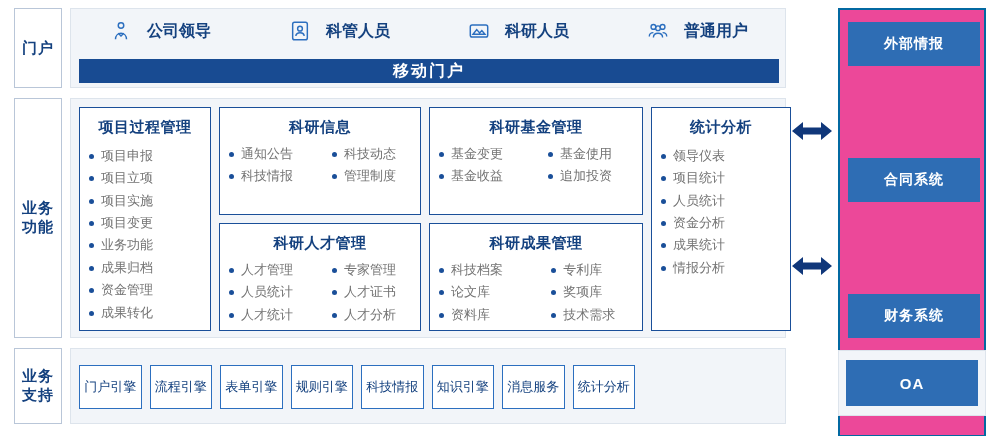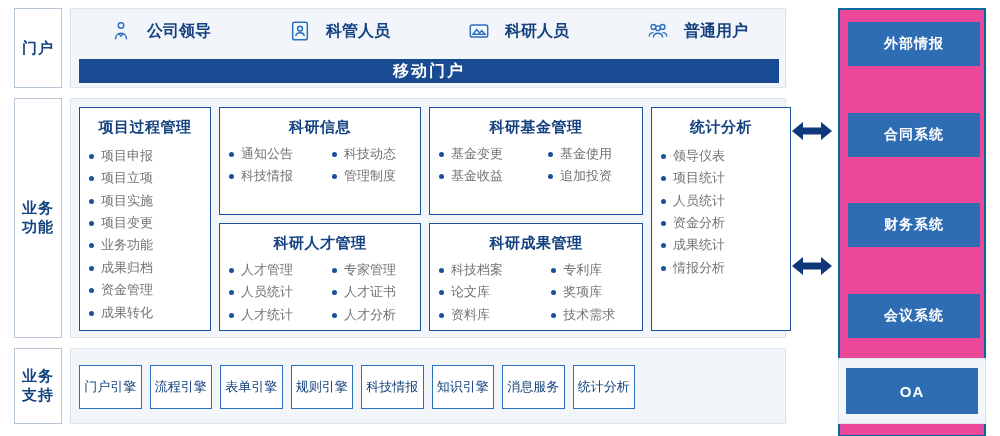--- a/index.html
+++ b/index.html
@@ -137,21 +137,21 @@
   .sys-box {
     height:44px;
     background:#2e6db4;
     color:#ffffff;
     font-size:14px;
     font-weight:bold;
     display:flex; align-items:center; justify-content:center;
     letter-spacing:1px;
   }
   #oa-panel {
-    position:absolute; left:838px; top:358px; width:148px; height:66px;
+    position:absolute; left:838px; top:350px; width:148px; height:66px;
     background:#f2f5f9; border:1px solid #dde4ec;
     display:flex; align-items:center; justify-content:center;
   }
   #oa-box {
     width:132px; height:46px;
     background:#2e6db4; color:#fff;
     font-size:15px; font-weight:bold; letter-spacing:1px;
     display:flex; align-items:center; justify-content:center;
   }
 
@@ -344,21 +344,20 @@
     <svg viewBox="0 0 40 26" width="40" height="26" fill="currentColor">
       <path d="M0 13 L11 4 L11 9.5 L29 9.5 L29 4 L40 13 L29 22 L29 16.5 L11 16.5 L11 22 Z"></path>
     </svg>
   </div>
 
   <div id="right-panel">
     <div id="right-list">
       <div class="sys-box">外部情报</div>
       <div class="sys-box">合同系统</div>
       <div class="sys-box">财务系统</div>
-      <div class="sys-box">会议系统</div>
     </div>
   </div>
 
   <div id="oa-panel">
     <div id="oa-box">OA</div>
   </div>
 
 </div>
 
 </body></html>

